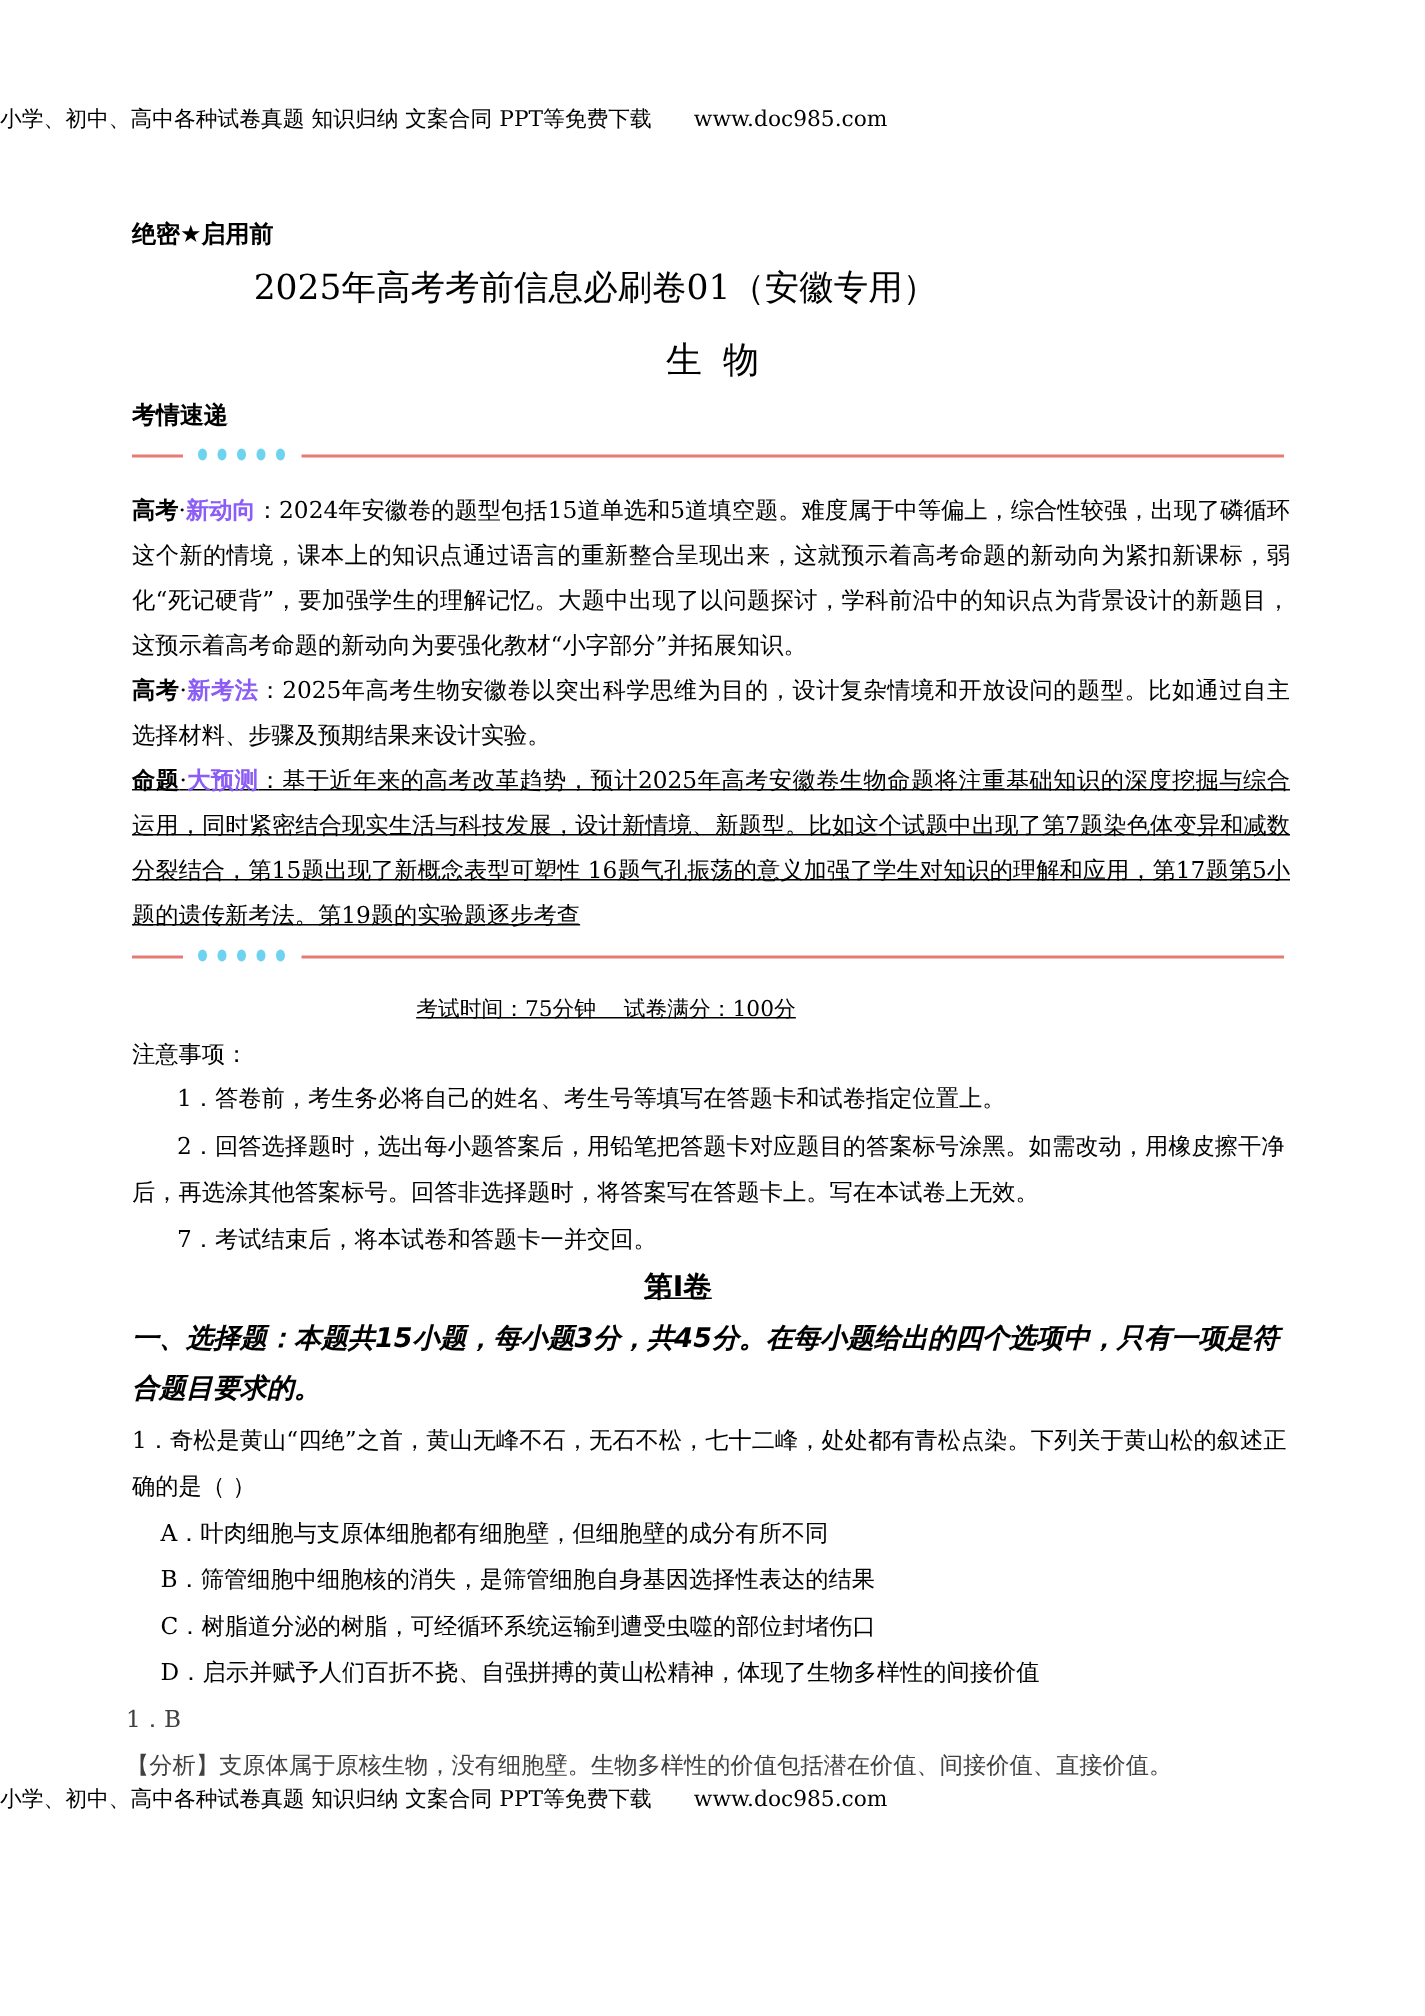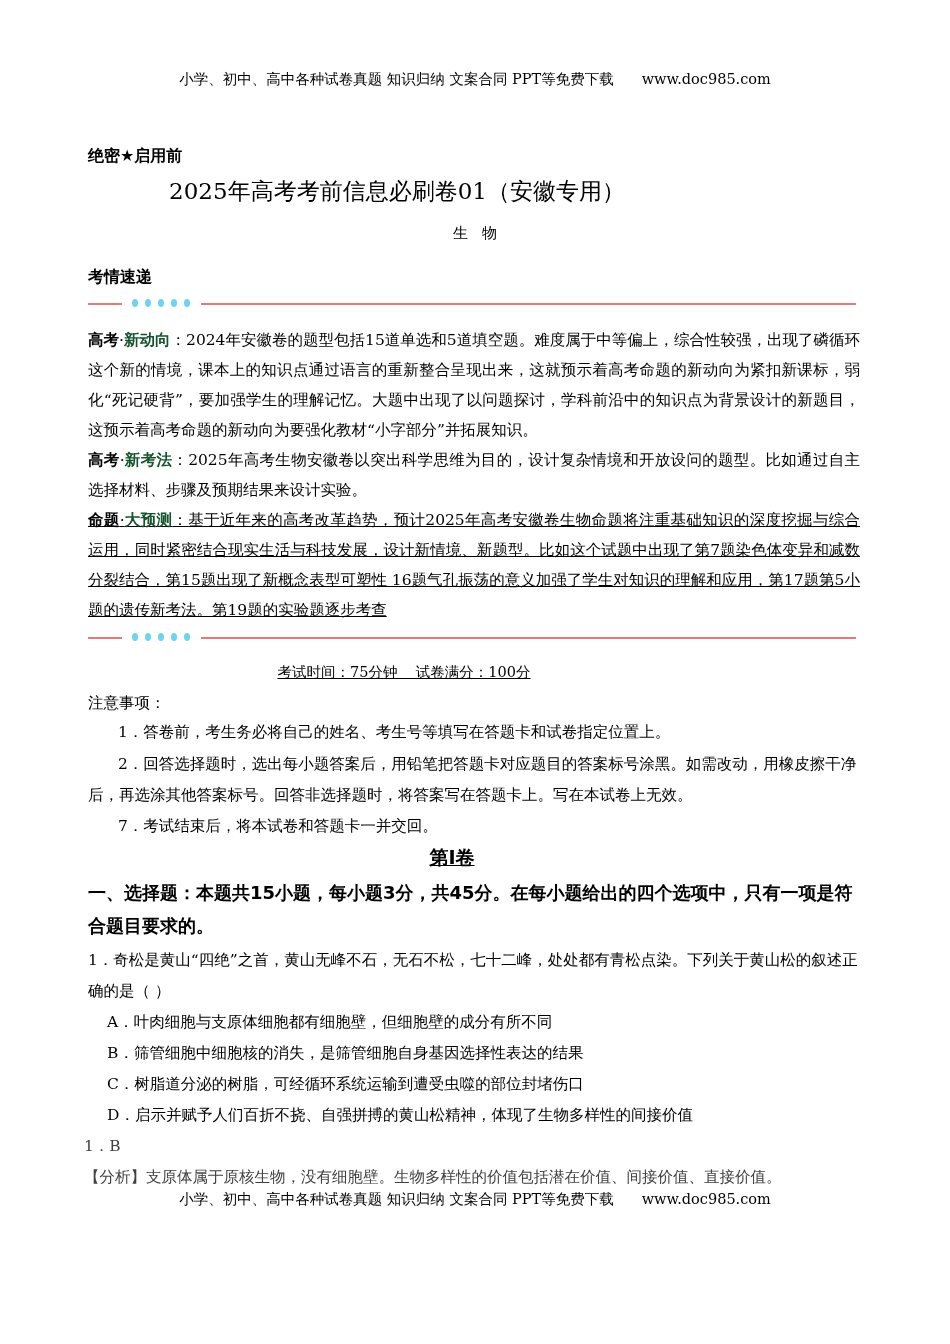--- a/index.html
+++ b/index.html
@@ -1,36 +1,36 @@
 <!DOCTYPE html>
 <html><head>
 <meta charset="utf-8">
 <style>
   html, body { margin:0; padding:0; background:#fff; }
   body { width:950px; height:1344px; position:relative; font-family:"DejaVu Serif","Liberation Serif",serif; color:#000; overflow:hidden; }
   .abs { position:absolute; }
-  .hdr { left:0; width:950px; text-align:center; font-size:14.5px; letter-spacing:0; }
+  .hdr { left:0; width:950px; font-size:14.5px; letter-spacing:0; }
   .hdr .url { margin-left:28px; }
   .bold { font-family:"DejaVu Sans","Liberation Sans",sans-serif; font-weight:bold; }
   .title { left:0; width:794px; text-align:center; font-size:23px; }
-  .subject { left:0; width:950px; text-align:center; font-size:15px; letter-spacing:14px; }
+  .subject { left:0; width:950px; text-align:center; font-size:24px; letter-spacing:14px; }
   .divider { left:88px; width:768px; height:12px; }
   .divider .l1 { position:absolute; left:0; top:5px; width:34px; height:2px; background:#e57b73; }
   .divider .dots { position:absolute; left:44px; top:1px; display:flex; gap:7px; }
   .divider .dot { width:6px; height:8px; border-radius:50%; background:#6ed3ef; }
   .divider .l2 { position:absolute; left:113px; top:5px; right:0; height:2px; background:#e57b73; }
   .para { left:88px; width:772px; font-size:15.5px; line-height:30px; text-align:justify; }
-  .red { color:#14532d; }
+  .red { color:#8b5cf6; }
   .lbl { font-family:"DejaVu Sans","Liberation Sans",sans-serif; font-weight:bold; }
   .center { left:0; width:808px; text-align:center;text-decoration:underline; }
   .exam-info { font-size:14.5px; top:663px; }
   .notice { left:88px; font-size:15.5px; }
   .item { left:88px; width:775px; font-size:15.5px; line-height:31px; text-indent:30px; }
   .vol { font-size:19px; top:845px; }
-  .sec { left:88px; width:780px; font-size:18px; line-height:33px; }
+  .sec { left:88px; width:780px; font-size:18px; line-height:33px;font-style:italic; }
   .q { left:88px; width:775px; font-size:15.5px; line-height:31px; }
   .opt { left:107px; font-size:15.5px; }
   .ans { left:84px; font-size:15.5px; color:#404040; }
 </style>
 </head>
 <body>
 
 <div class="abs hdr" style="top:70px;">
   <span>小学、初中、高中各种试卷真题  知识归纳  文案合同  PPT等免费下载</span><span class="url">www.doc985.com</span>
 </div>

